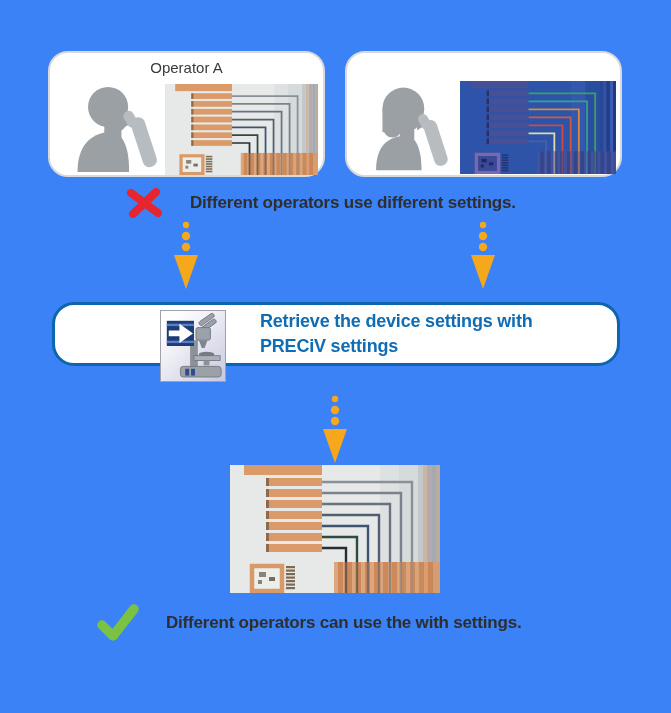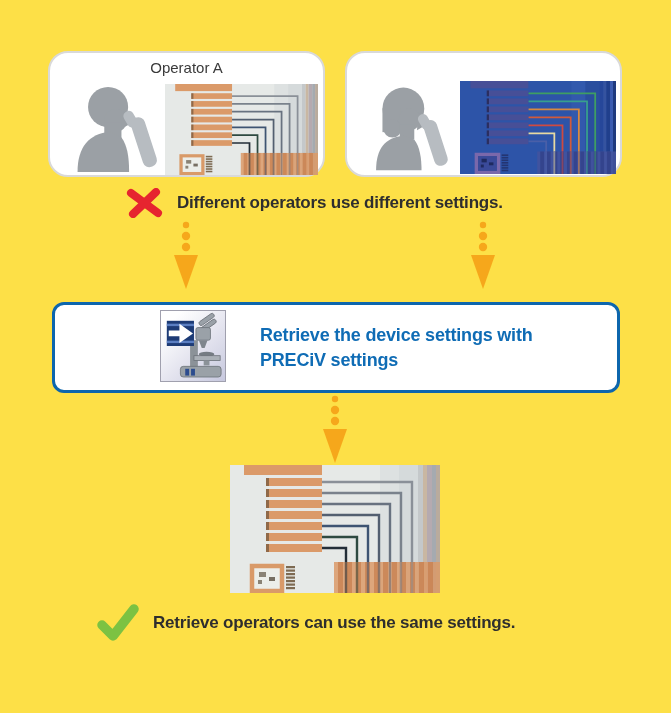--- a/index.html
+++ b/index.html
@@ -1,53 +1,53 @@
 <!DOCTYPE html>
 <html style="--accent-blue: #0d66ad; --text-blue: #0f6cb5; --arrow-orange: #f6a71b; --error-red: #e6252f; --success-green: #7cc242; --text-dark: #2e2e2e; --card-border: #d9d9d9;"><head>
 <meta charset="utf-8">
 <style>
   html,body{margin:0;padding:0;background:#fff;}
-  .canvas{position:relative;width:671px;height:713px;background:#fde047;
+  .canvas{position:relative;width:671px;height:713px;background:#3b82f6;
           font-family:"Liberation Sans",sans-serif;overflow:hidden;}
 
   
   .card{position:absolute;width:277px;height:126px;background:#fff;
         border:2px solid var(--card-border,#d9d9d9);border-radius:20px;box-sizing:border-box;}
   .card-a{left:48px;top:51px;} .card-b{left:345px;top:51px;}
   .card-title{position:absolute;top:6px;left:0;width:100%;text-align:center;
               font-size:15px;color:#3a3a3a;}
   .person{position:absolute;}
   .person-a{left:18px;top:30px;width:105px;height:90px;}
   .person-b{left:20px;top:31px;width:100px;height:89px;}
   .micro{position:absolute;display:block;}
   .micro-a{left:115px;top:31px;width:153px;height:91px;}
   .micro-b{left:113px;top:28px;width:156px;height:93px;}
   .micro-result{left:230px;top:465px;width:210px;height:128px;}
 
   
-  .statement{position:absolute;display:flex;align-items:center;gap:14px;
+  .statement{position:absolute;display:flex;align-items:center;gap:27px;
              font-weight:bold;font-size:17px;letter-spacing:-0.2px;
              color:var(--text-dark,#2e2e2e);}
   .statement-problem{left:126px;top:186px;height:34px;}
   .statement-result{left:96px;top:602px;height:42px;}
   .statement .glyph{flex:0 0 auto;display:block;}
 
   
   .arrow{position:absolute;width:26px;height:70px;}
   .arrow-left{left:173px;top:220px;} .arrow-right{left:470px;top:220px;}
   .arrow-mid{left:322px;top:394px;}
   .c-arrow{fill:var(--arrow-orange,#f6a71b);}
   .c-x{stroke:var(--error-red,#e6252f);stroke-width:8;stroke-linecap:round;fill:none;}
   .c-check{stroke:var(--success-green,#7cc242);stroke-width:9.5;stroke-linecap:round;
            stroke-linejoin:round;fill:none;}
 
   
-  .solution-box{position:absolute;left:52px;top:302px;width:568px;height:91px;
+  .solution-box{position:absolute;left:52px;top:302px;width:568px;height:64px;
                 background:#fff;border:3px solid var(--accent-blue,#0d66ad);
-                border-radius:12px;box-sizing:border-box;padding-left:12px;}
+                border-radius:22px;box-sizing:border-box;padding-left:12px;}
   .app-icon{position:absolute;left:105px;top:5px;width:66px;height:72px;
             border:1px solid #a0a0ae;box-sizing:border-box;
             background:linear-gradient(135deg,#ffffff 15%,#c7c8de 100%);}
   .app-icon svg{display:block;width:100%;height:100%;}
   .box-text{position:absolute;left:205px;top:0;height:100%;display:flex;
             flex-direction:column;justify-content:center;font-weight:bold;
             font-size:18px;line-height:25px;letter-spacing:-0.2px;
             color:var(--text-blue,#0f6cb5);}
   .defs{position:absolute;width:0;height:0;overflow:hidden;}
 </style>
@@ -315,16 +315,16 @@
     </svg>
 
   <svg class="micro micro-result" viewBox="0 0 210 128" preserveAspectRatio="none">
     <use href="#chipLight"></use>
   </svg>
 
   <div class="statement statement-result">
     <svg class="glyph" width="43" height="38" viewBox="0 0 43 38">
       <path class="c-check" d="M6,21 L17,32 L38,5"></path>
     </svg>
-    <span>Retrieve operators can use the same settings.</span>
+    <span>Different operators can use the with settings.</span>
   </div>
 
 </div>
 
 </body></html>

